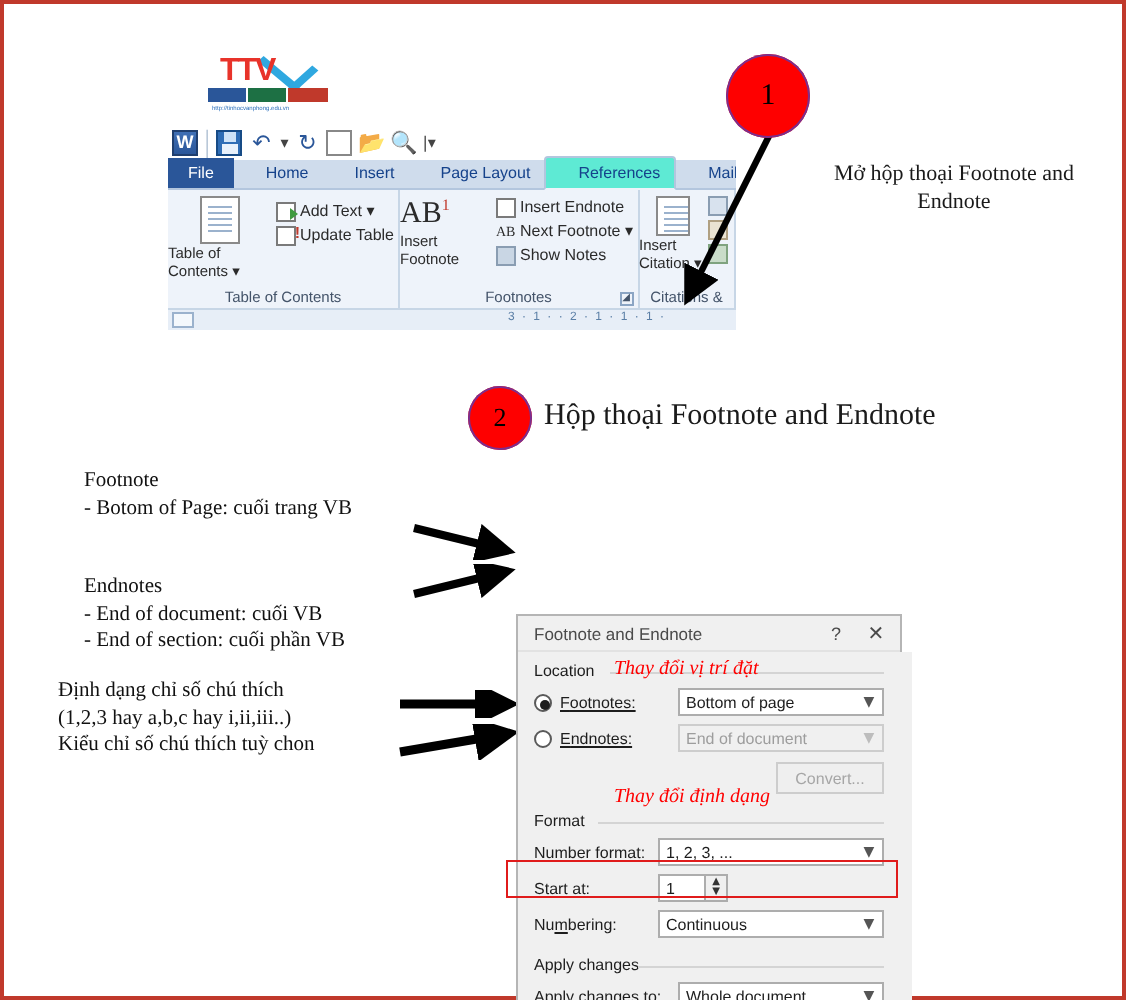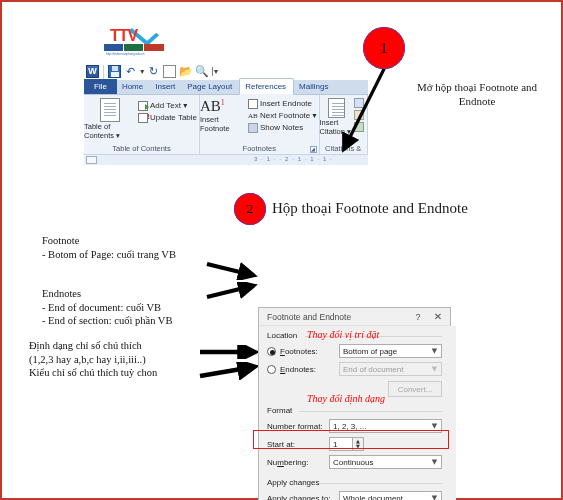--- a/index.html
+++ b/index.html
@@ -56,23 +56,23 @@
   .ic-save:before{content:"";position:absolute;left:2px;bottom:0;width:8px;height:5px;background:#e8f1fb;}
   .glyph { font-family:"DejaVu Sans", sans-serif; font-size:11px; color:#2a5699; line-height:13px; text-align:center; }
   .glyph.orange { color:#d98516; }
   .glyph.sm { font-size:8px; color:#444; }
 
   #tabs {
     height:15px; background:#cfdcec; display:flex; align-items:flex-end;
     font-family:"Liberation Sans", sans-serif; font-size:8px; color:#15428b;
     border-bottom:1px solid #b3c6de;
   }
-  .tab { padding:2px 7px 2px 5px; line-height:11px; white-space:nowrap; }
+  .tab { padding:2px 7px 2px 16px; line-height:11px; white-space:nowrap; }
   .tab.file { background:#2a5699; color:#fff; font-weight:normal; padding:2px 10px; }
-  .tab.active { background:#ffffff; border:1px solid #b3c6de; border-bottom:1px solid #eef3fa;
+  .tab.active { background:#5eead4; border:1px solid #b3c6de; border-bottom:1px solid #eef3fa;
                 border-radius:2px 2px 0 0; position:relative; top:1px; }
 
   #ribbon {
     height:59px; background:#eef3fa; display:flex; position:relative;
     font-family:"Liberation Sans", sans-serif; font-size:8px; color:#2b2b2b;
   }
   .rgroup { position:relative; height:59px; border-right:1px solid #c7d6e6; }
   .rgroup-label {
     position:absolute; bottom:1px; left:0; width:100%; text-align:center;
     font-size:7.5px; color:#44546a;
@@ -156,21 +156,21 @@
   .sect-rule { position:absolute; top:5px; height:1px; background:#d4d4d4; }
 
   .row { display:flex; align-items:center; padding-left:8px; margin-top:4px; height:14px; }
   .row .lbl { width:62px; font-size:8px; color:#1d1d1d; }
   .u { text-decoration:underline; }
 
   .radio { width:9px; height:9px; border:1px solid #5a5a5a; border-radius:50%;
            background:#fff; margin-right:4px; position:relative; flex:0 0 auto; }
   .radio.on:after { content:""; position:absolute; left:2px; top:2px; width:5px; height:5px;
                     border-radius:50%; background:#1d1d1d; }
-  .radio-lbl { font-size:8px; width:50px; }
+  .radio-lbl { font-size:8px; width:50px;text-decoration:underline; }
 
   .combo {
     height:14px; background:#fff; border:1px solid #adadad; display:flex; align-items:center;
     font-size:8px; padding-left:3px; color:#1d1d1d; position:relative;
   }
   .combo.dis { background:#f0f0f0; color:#9d9d9d; border-color:#cdcdcd; }
   .combo .arrowbox {
     position:absolute; right:0; top:0; width:13px; height:12px;
     display:flex; align-items:center; justify-content:center;
     color:#555; font-size:7px; font-family:"DejaVu Sans",sans-serif;

